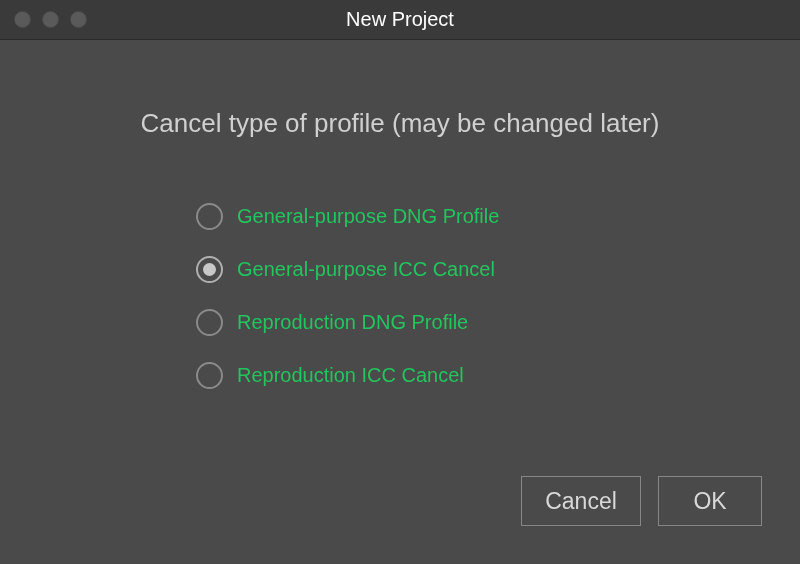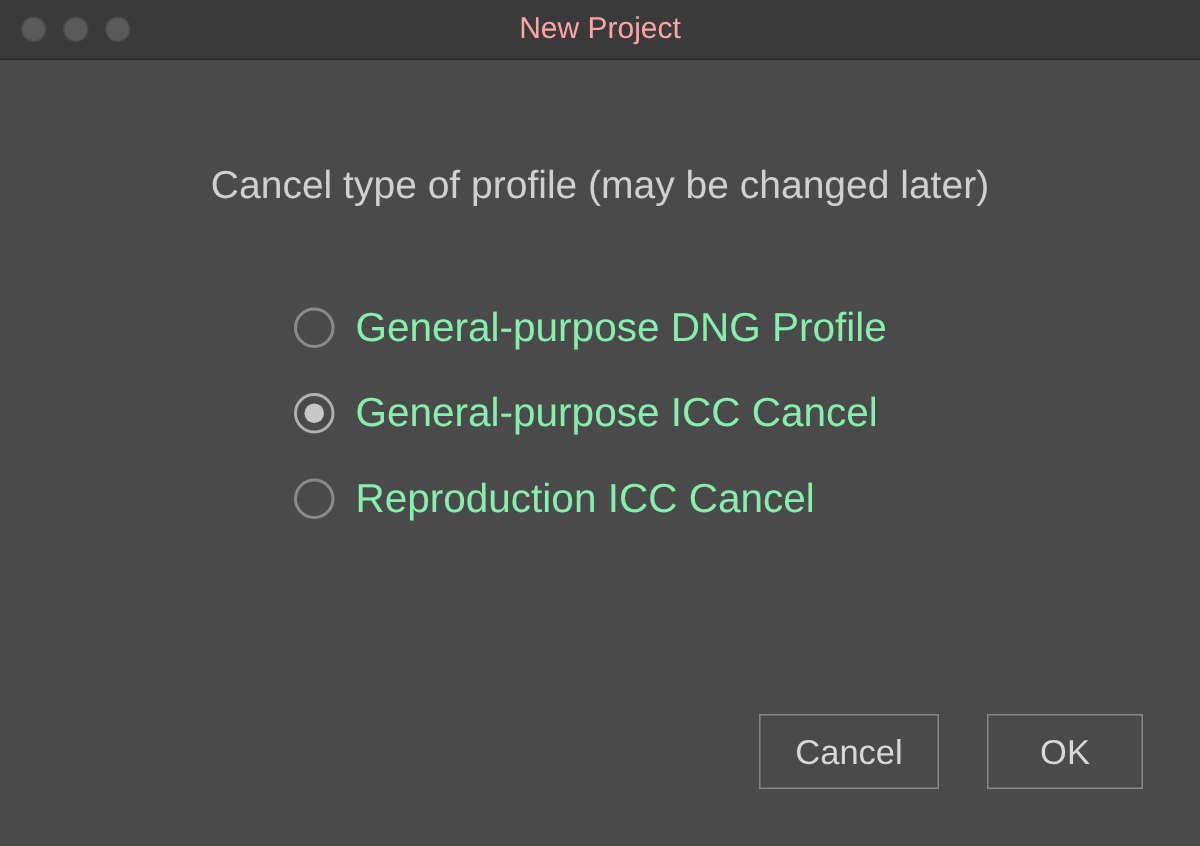--- a/index.html
+++ b/index.html
@@ -45,21 +45,21 @@
       border-radius: 50%;
       background: #5a5a5a;
       border: 1px solid #4a4a4a;
     }
 
     .window-title {
       position: absolute;
       left: 0;
       right: 0;
       text-align: center;
-      color: #fca5a5;
+      color: #ffffff;
       font-size: 20px;
       font-weight: 400;
       pointer-events: none;
     }
 
     .content {
       flex: 1;
       display: flex;
       flex-direction: column;
       padding: 68px 50px 30px 50px;
@@ -108,29 +108,29 @@
 
     .radio-row.selected .radio-circle {
       border-color: #b0b0b0;
     }
 
     .radio-row.selected .radio-dot {
       display: block;
     }
 
     .radio-label {
-      color: #86efac;
-      font-size: 27px;
+      color: #22c55e;
+      font-size: 20px;
       font-weight: 400;
     }
 
     .button-bar {
       display: flex;
       justify-content: flex-end;
-      gap: 32px;
+      gap: 17px;
       padding: 0 38px 38px 0;
     }
 
     .btn {
       background: #4a4a4a;
       border: 1px solid #868686;
       color: #d8d8d8;
       font-size: 23px;
       font-weight: 400;
       height: 50px;
@@ -175,20 +175,26 @@
         <span class="radio-label">General-purpose DNG Profile</span>
       </div>
 
       <div class="radio-row selected">
         <span class="radio-circle">
           <span class="radio-dot"></span>
         </span>
         <span class="radio-label">General-purpose ICC Cancel</span>
       </div>
 
+      <div class="radio-row">
+        <span class="radio-circle">
+          
+        </span>
+        <span class="radio-label">Reproduction DNG Profile</span>
+      </div>
 
       <div class="radio-row">
         <span class="radio-circle">
           
         </span>
         <span class="radio-label">Reproduction ICC Cancel</span>
       </div>
 
     </div>
   </div>

